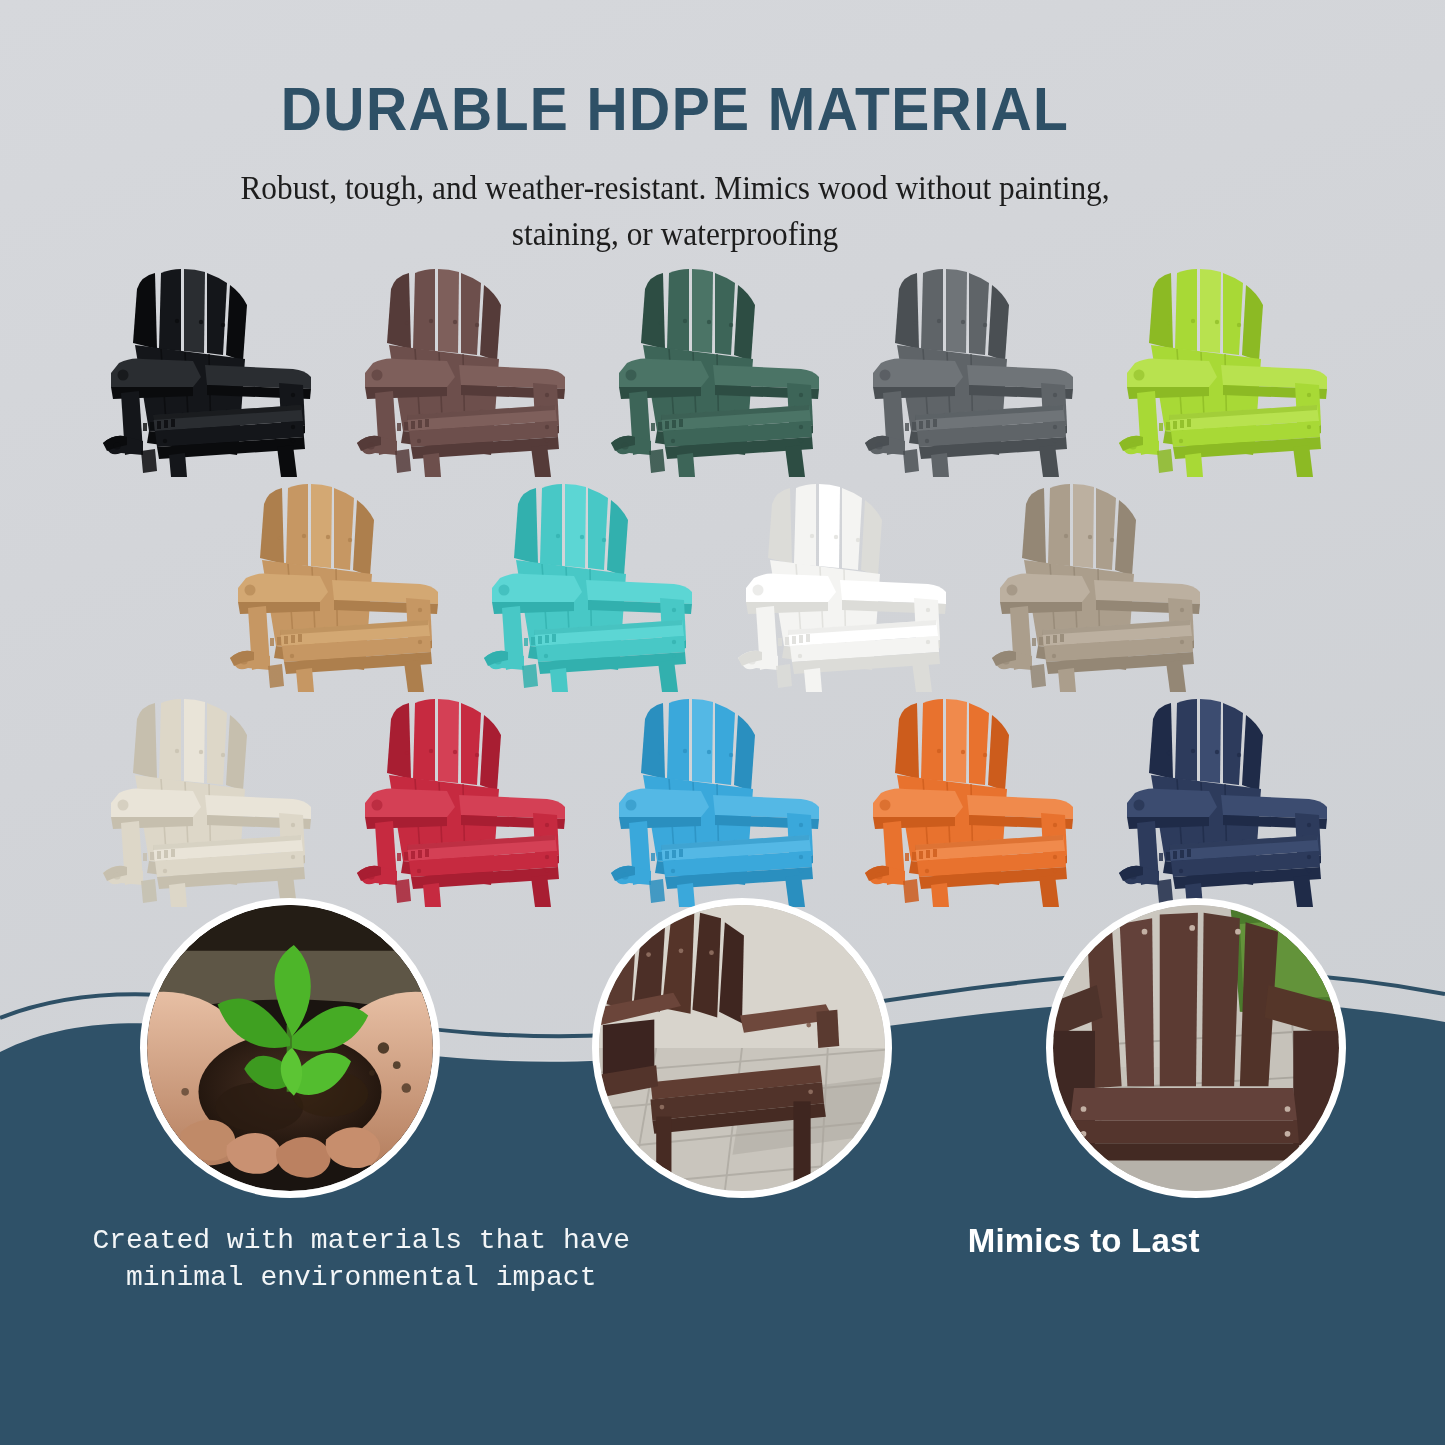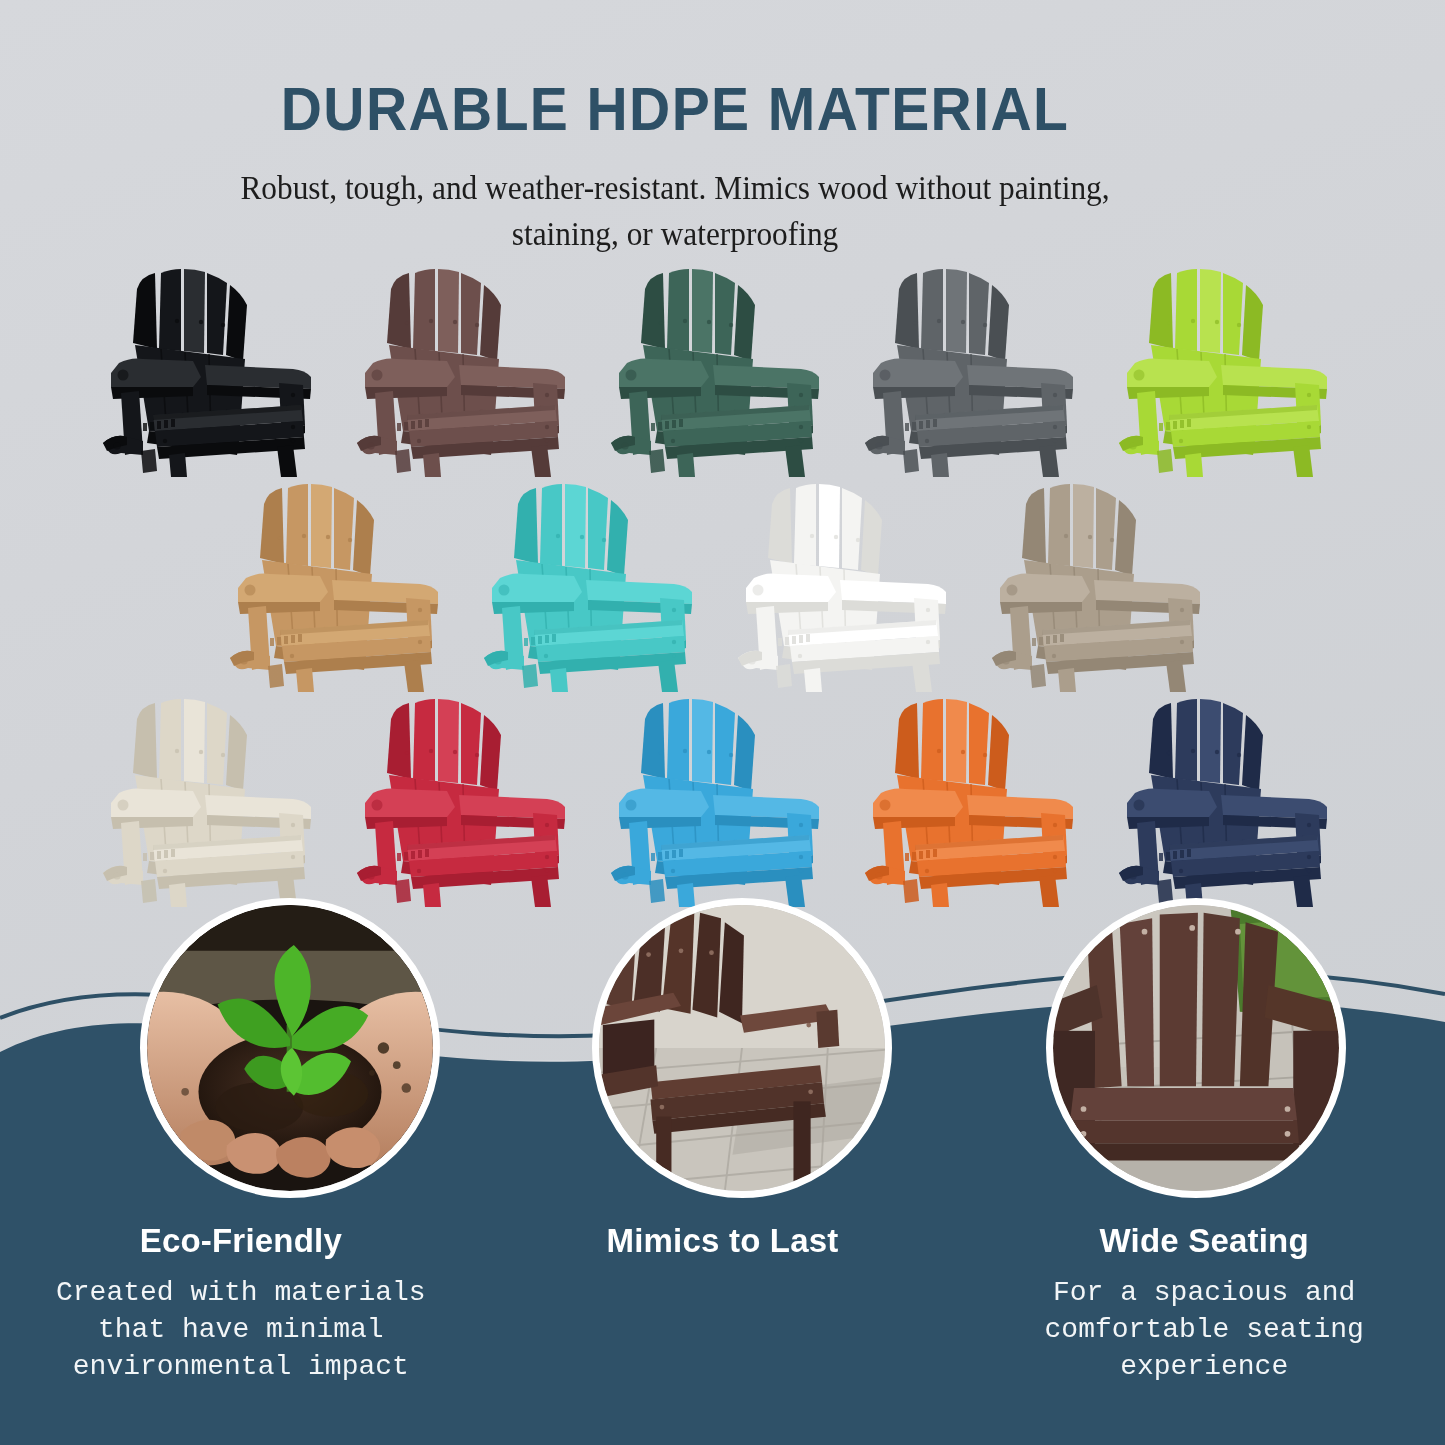--- a/index.html
+++ b/index.html
@@ -1169,25 +1169,20 @@
             <circle cx="32" cy="240" r="3"></circle>
               <circle cx="246" cy="240" r="3"></circle>
           </g>
         </g>
       </svg>
     </div>
   </div>
 
   <div class="ftexts">
     <div class="ftext">
-      <p class="fhead">Eco-Friendly</p>
       <p class="fbody">Created with materials that have minimal environmental impact</p>
     </div>
     <div class="ftext">
       <p class="fhead">Mimics to Last</p>
     </div>
-    <div class="ftext">
-      <p class="fhead">Wide Seating</p>
-      <p class="fbody">For a spacious and comfortable seating experience</p>
-    </div>
   </div>
 
 </div>
 
 </body></html>

